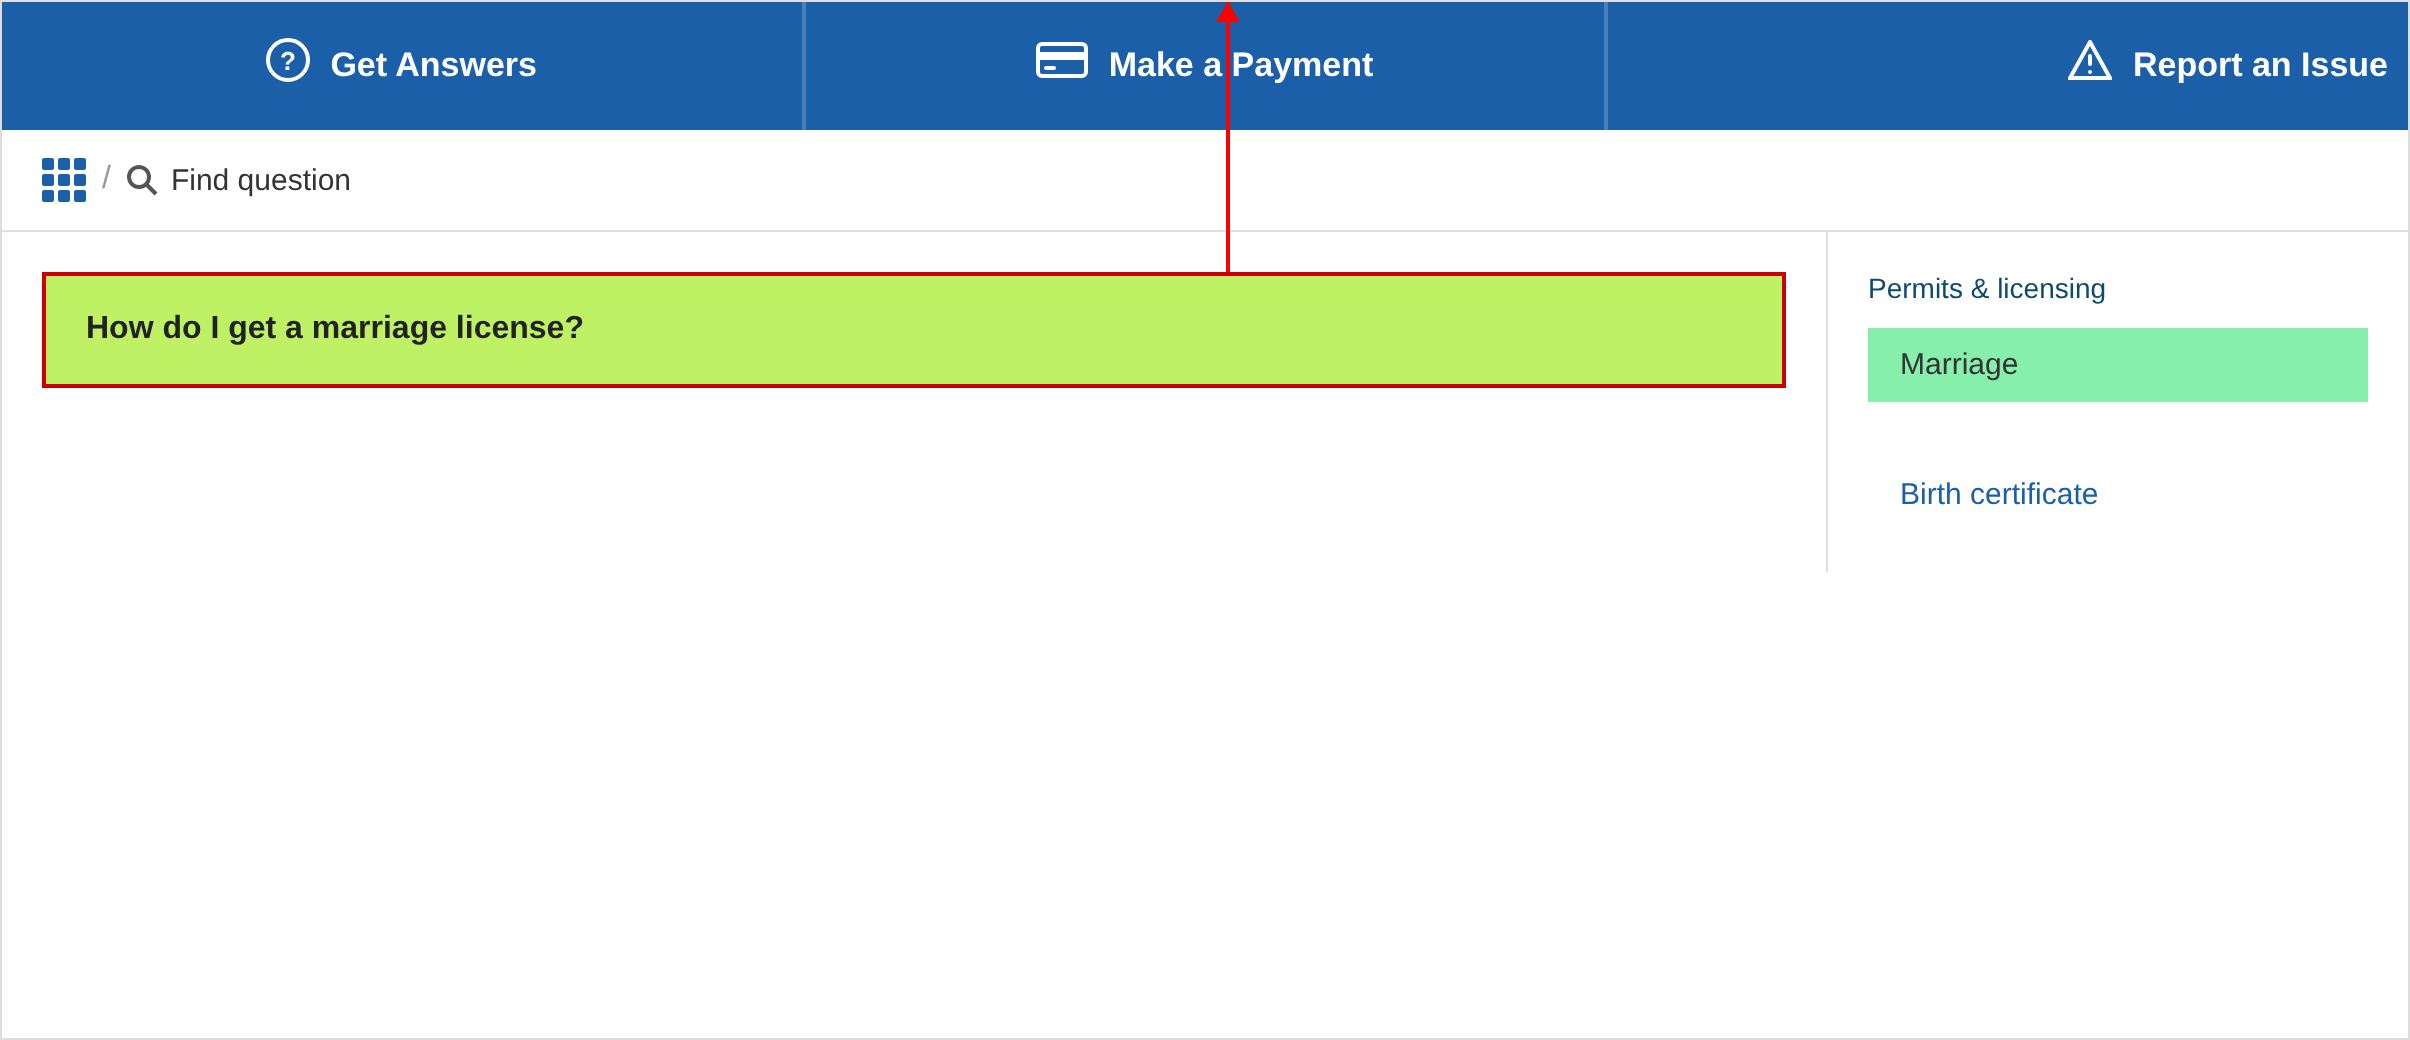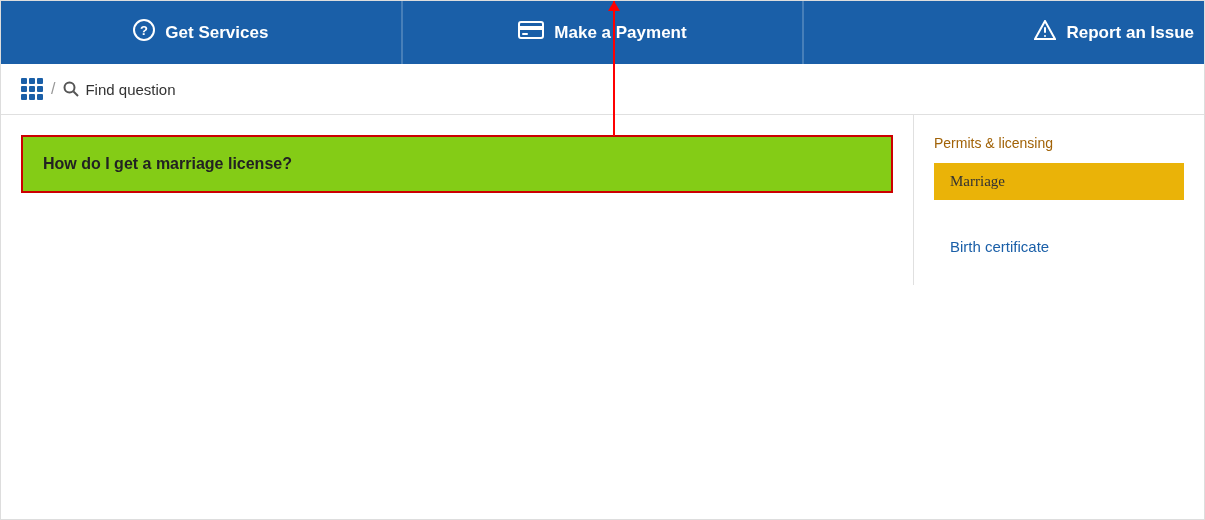--- a/index.html
+++ b/index.html
@@ -110,47 +110,46 @@
       display: flex;
       padding: 0;
     }
     
     .left-panel {
       flex: 1;
       padding: 20px 20px;
       border-right: 1px solid #e0e0e0;
     }
     .question-box {
-      background: #84cc16;
+      background: #bef264;
       border: 2px solid #cc0000;
       padding: 18px 20px;
       font-size: 16px;
       font-weight: bold;
       color: #222;
     }
     
     .right-panel {
       width: 290px;
       padding: 20px 20px;
     }
     .category-title {
       font-size: 14px;
-      color: #a16207;
+      color: #0c4a6e;
       margin-bottom: 12px;
     }
     .sidebar-item {
       padding: 10px 16px;
       font-size: 15px;
       cursor: pointer;
     }
     .sidebar-item.active {
-      background: #eab308;
+      background: #86efac;
       color: #333;
       font-weight: normal;
-      font-family: Liberation Serif, serif;
     }
     .sidebar-item.link {
       color: #1a5fa8;
       margin-top: 28px;
     }
   </style>
 </head>
 <body>
 
 <div class="page-container">
@@ -159,21 +158,21 @@
 
   <nav class="nav-bar">
 
     <div class="nav-item">
       <span class="nav-icon">
         <svg width="22" height="22" viewBox="0 0 22 22" fill="none" xmlns="http://www.w3.org/2000/svg">
           <circle cx="11" cy="11" r="10" stroke="white" stroke-width="2"></circle>
           <text x="11" y="16" text-anchor="middle" fill="white" font-size="13" font-weight="bold" font-family="Arial">?</text>
         </svg>
       </span>
-      <span>Get Services</span>
+      <span>Get Answers</span>
     </div>
 
 
     <div class="nav-item">
       <span class="nav-icon">
         <svg width="26" height="20" viewBox="0 0 26 20" fill="none" xmlns="http://www.w3.org/2000/svg">
           <rect x="1" y="2" width="24" height="16" rx="2" stroke="white" stroke-width="2"></rect>
           <rect x="1" y="6" width="24" height="4" fill="white"></rect>
           <rect x="4" y="13" width="6" height="2" rx="1" fill="white"></rect>
         </svg>

